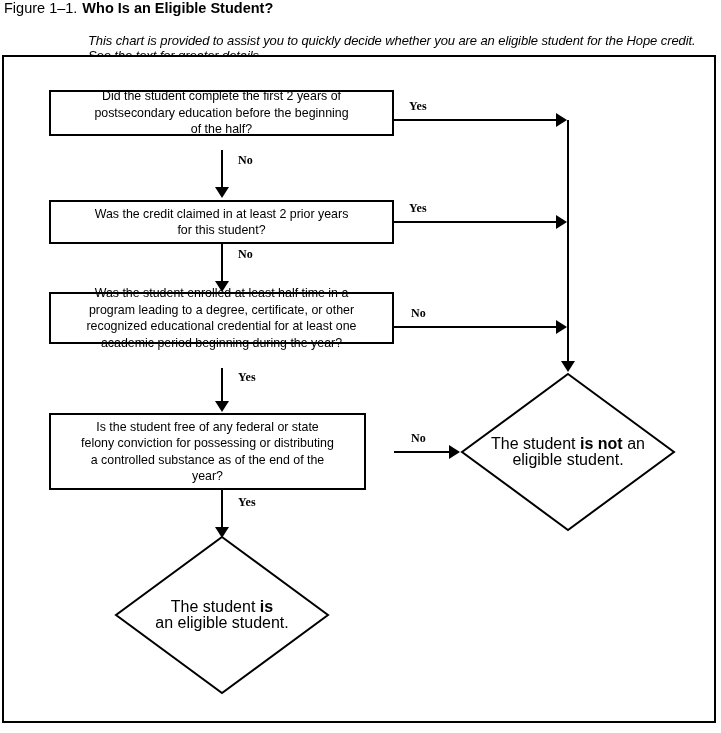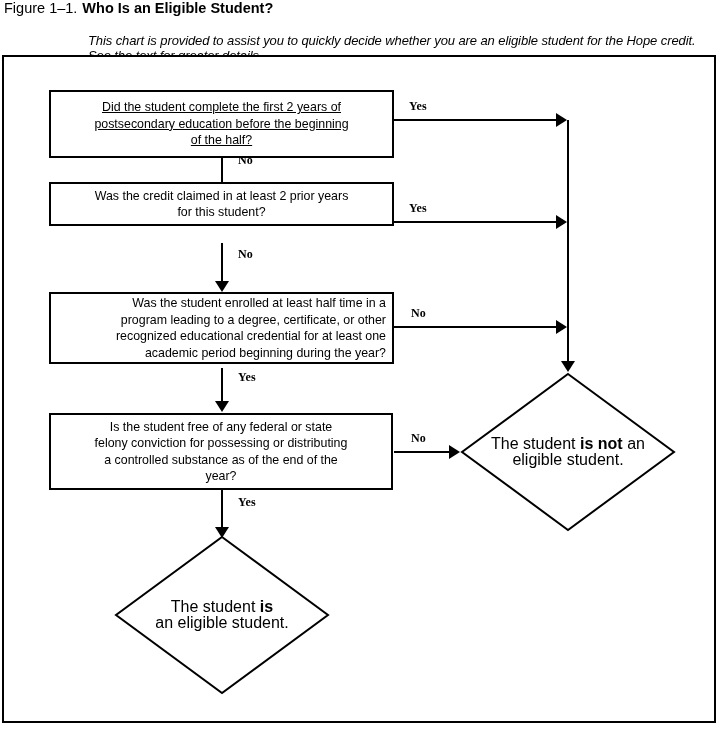--- a/index.html
+++ b/index.html
@@ -146,45 +146,45 @@
 
 <div id="caption-area">
   <div id="figure-line">
     <span id="figure-number">Figure 1–1.</span><span id="figure-title">Who Is an Eligible Student?</span>
   </div>
   <div id="figure-subtitle">This chart is provided to assist you to quickly decide whether you are an eligible student for the Hope credit. See the text for greater details.</div>
 </div>
 
 <div id="chart-frame"></div>
 
-<div class="node-box" style="left:49px; top:90px; width:345px; height:68px;text-decoration:underline;">
+<div class="node-box" style="left:49px; top:90px; width:345px; height:46px;">
   <span class="txt">
     <span>Did the student complete the first 2 years of</span><br>
     <span>postsecondary education before the beginning</span><br>
     <span>of the half?</span>
   </span>
 </div>
 
-<div class="node-box" style="left:49px; top:182px; width:345px; height:44px;">
+<div class="node-box" style="left:49px; top:200px; width:345px; height:44px;">
   <span class="txt">
     <span>Was the credit claimed in at least 2 prior years</span><br>
     <span>for this student?</span>
   </span>
 </div>
 
-<div class="node-box" style="left:49px; top:292px; width:345px; height:72px;text-align:right;">
+<div class="node-box" style="left:49px; top:292px; width:345px; height:52px;">
   <span class="txt">
     <span>Was the student enrolled at least half time in a</span><br>
     <span>program leading to a degree, certificate, or other</span><br>
     <span>recognized educational credential for at least one</span><br>
     <span>academic period beginning during the year?</span>
   </span>
 </div>
 
-<div class="node-box" style="left:49px; top:413px; width:344px; height:77px;">
+<div class="node-box" style="left:49px; top:413px; width:317px; height:77px;">
   <span class="txt">
     <span>Is the student free of any federal or state</span><br>
     <span>felony conviction for possessing or distributing</span><br>
     <span>a controlled substance as of the end of the</span><br>
     <span>year?</span>
   </span>
 </div>
 
 <div class="diamond-wrap" style="left:460px; top:372px; width:216px; height:160px;">
   <svg width="216" height="160" viewBox="0 0 216 160">

